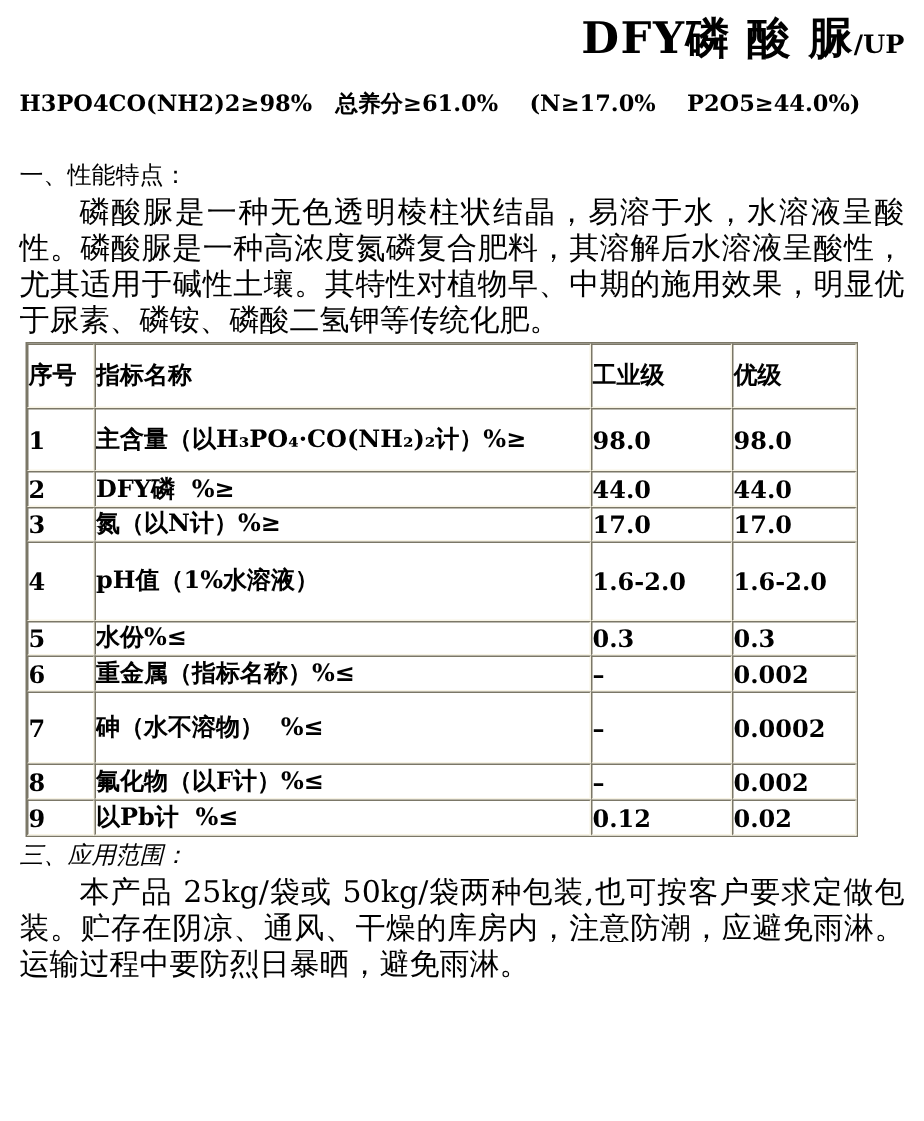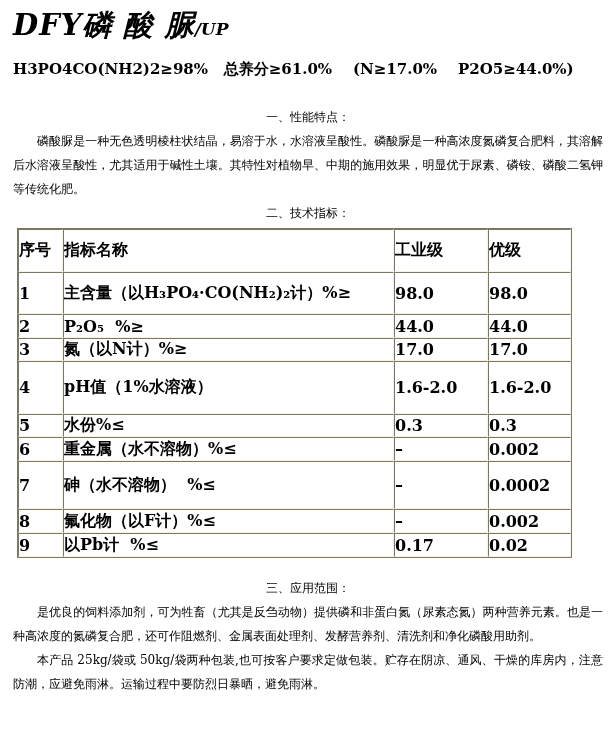--- a/index.html
+++ b/index.html
@@ -8,48 +8,46 @@
     height: 747px;
     background: #ffffff;
     color: #000000;
     font-family: "DejaVu Serif", "Liberation Serif", serif;
     overflow: hidden;
   }
   .doc { padding: 4px 13px 0 13px; }
 
   .title {
     margin: 2px 0 14px 0;
-    text-align: left;
+    text-align: right;
     font-size: 29px;
     font-weight: bold;
     letter-spacing: 1px;
     white-space: pre;
-    font-style: italic;
   }
   .title .suffix { font-size: 17px; letter-spacing: 0; }
 
   .formula {
     margin-top: 8px;
     font-size: 15px;
     font-weight: bold;
     white-space: pre;
   }
 
   .heading {
-    font-size: 12px;
+    font-size: 16px;
     line-height: 24px;
     margin: 0;
-    text-align: center;
   }
   .heading.gap-top { margin-top: 26px; }
-  .heading.small-gap-top { margin-top: 18px; }
+  .heading.small-gap-top { margin-top: 0; font-style: italic; }
 
   .para {
     margin: 0;
-    font-size: 12px;
+    font-size: 20px;
     line-height: 24px;
     text-indent: 2em;
     text-align: justify;
   }
 
   table.spec-table {
     margin: 3px 0 0 4px;
     width: 553px;
     table-layout: fixed;
     border-collapse: separate;
@@ -74,21 +72,20 @@
 
 <div class="doc">
 
   <h1 class="title"><span>DFY磷 酸 脲</span><span class="suffix">/UP</span></h1>
 
   <div class="formula">H3PO4CO(NH2)2≥98%   总养分≥61.0%    (N≥17.0%    P2O5≥44.0%)</div>
 
   <div class="heading gap-top">一、性能特点：</div>
   <p class="para">磷酸脲是一种无色透明棱柱状结晶，易溶于水，水溶液呈酸性。磷酸脲是一种高浓度氮磷复合肥料，其溶解后水溶液呈酸性，尤其适用于碱性土壤。其特性对植物早、中期的施用效果，明显优于尿素、磷铵、磷酸二氢钾等传统化肥。</p>
 
-  <div class="heading">二、技术指标：</div>
 
   <table class="spec-table">
     <colgroup>
       <col style="width:45px">
       <col style="width:331px">
       <col style="width:94px">
       <col style="width:83px">
     </colgroup>
     <thead>
       <tr class="hdr">
@@ -100,21 +97,21 @@
     </thead>
     <tbody>
         <tr style="height: 42px;">
           <td>1</td>
           <td>主含量（以H₃PO₄·CO(NH₂)₂计）%≥</td>
           <td>98.0</td>
           <td>98.0</td>
         </tr>
         <tr style="height: 24px;">
           <td>2</td>
-          <td>P₂O₅  %≥</td>
+          <td>DFY磷  %≥</td>
           <td>44.0</td>
           <td>44.0</td>
         </tr>
         <tr style="height: 23px;">
           <td>3</td>
           <td>氮（以N计）%≥</td>
           <td>17.0</td>
           <td>17.0</td>
         </tr>
         <tr style="height: 53px;">
@@ -124,43 +121,42 @@
           <td>1.6-2.0</td>
         </tr>
         <tr style="height: 23px;">
           <td>5</td>
           <td>水份%≤</td>
           <td>0.3</td>
           <td>0.3</td>
         </tr>
         <tr style="height: 24px;">
           <td>6</td>
-          <td>重金属（水不溶物）%≤</td>
+          <td>重金属（指标名称）%≤</td>
           <td>–</td>
           <td>0.002</td>
         </tr>
         <tr style="height: 48px;">
           <td>7</td>
           <td>砷（水不溶物）  %≤</td>
           <td>–</td>
           <td>0.0002</td>
         </tr>
         <tr style="height: 24px;">
           <td>8</td>
           <td>氟化物（以F计）%≤</td>
           <td>–</td>
           <td>0.002</td>
         </tr>
         <tr style="height: 24px;">
           <td>9</td>
           <td>以Pb计  %≤</td>
-          <td>0.17</td>
+          <td>0.12</td>
           <td>0.02</td>
         </tr>
       </tbody>
   </table>
 
   <div class="heading small-gap-top">三、应用范围：</div>
-  <p class="para">是优良的饲料添加剂，可为牲畜（尤其是反刍动物）提供磷和非蛋白氮（尿素态氮）两种营养元素。也是一种高浓度的氮磷复合肥，还可作阻燃剂、金属表面处理剂、发酵营养剂、清洗剂和净化磷酸用助剂。</p>
 
   <p class="para">本产品 25kg/袋或 50kg/袋两种包装,也可按客户要求定做包装。贮存在阴凉、通风、干燥的库房内，注意防潮，应避免雨淋。运输过程中要防烈日暴晒，避免雨淋。</p>
 
 </div>
 
 </body></html>

